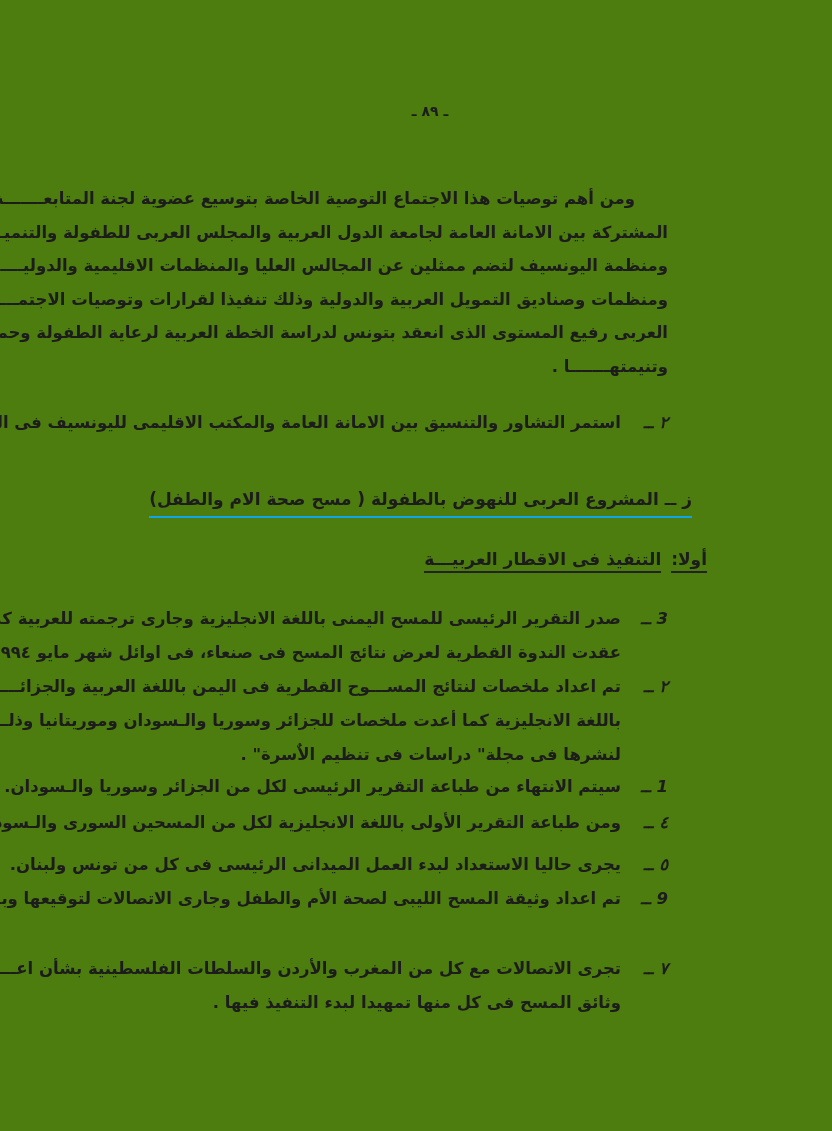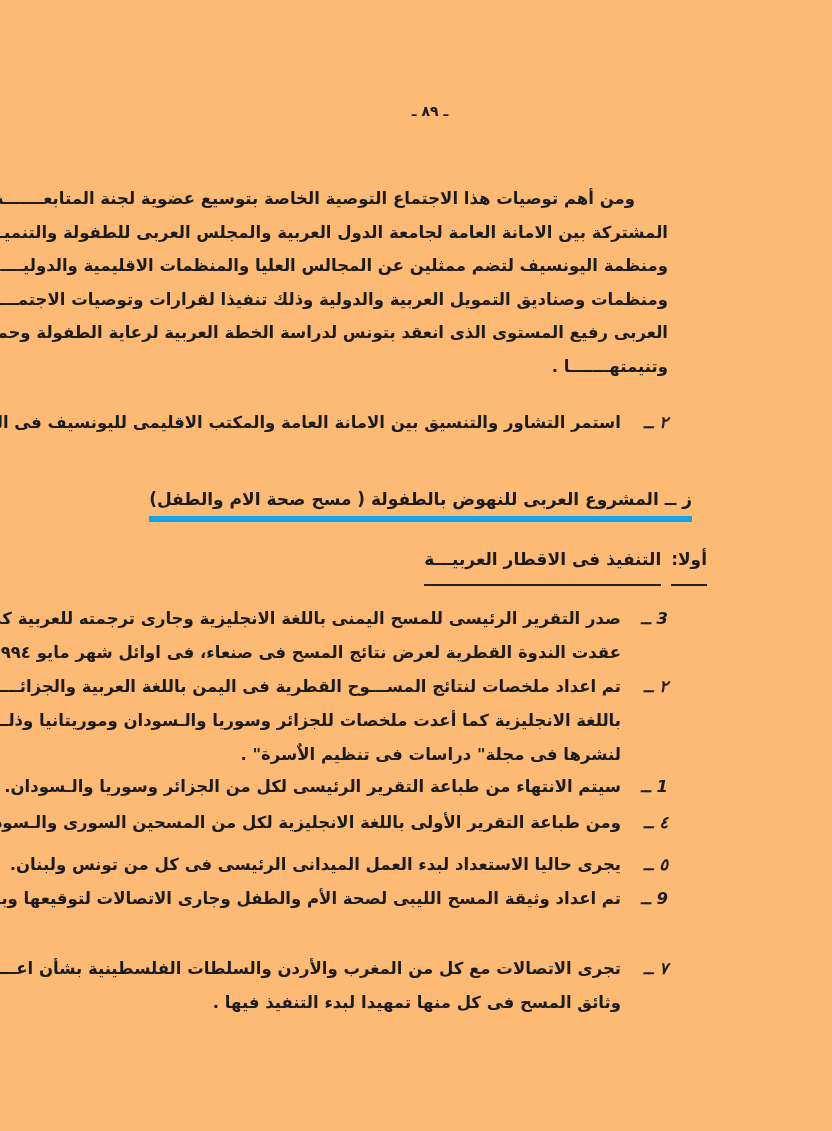--- a/index.html
+++ b/index.html
@@ -1,20 +1,20 @@
 <!DOCTYPE html>
 <html lang="ar" dir="rtl"><head>
 <meta charset="utf-8">
 <style>
   html,body{margin:0;padding:0;background:#e8e8e8;}
   .sheet{
     position:relative;
     width:832px;height:1131px;
     margin:0 auto;
-    background:#fdba74;
+    background:#4d7c0f;
     direction:rtl;
     font-family:"DejaVu Sans",sans-serif;
     font-weight:bold;
     color:#1c1c1c;
     overflow:hidden;
   }
   .abs{position:absolute;}
   .pagenum{
     top:103px;left:0;right:-28px;
     text-align:center;
@@ -40,27 +40,27 @@
   }
   .item .itxt{padding-right:47px;text-align:right;}
   .item .line{line-height:34px;white-space:nowrap;}
   .hz{
     top:489px;right:140px;
     font-size:17px;
   }
   .hz .hu{
     display:inline-block;
     padding-bottom:7px;
-    border-bottom:6px solid #0ea5e9;
+    border-bottom:2px solid #0ea5e9;
     white-space:nowrap;
   }
   .ha{top:549px;right:125px;font-size:17px;}
   .ha .hu{
     display:inline-block;
-    padding-bottom:15px;
+    padding-bottom:2px;
     border-bottom:2px solid #222;
     white-space:nowrap;
   }
   .ha .lbl{margin-left:4px;}
   .i1{top:602px;}
   .i2{top:670px;}
   .i3{top:770px;}
   .i4{top:806px;}
   .i5{top:848px;}
   .i6{top:882px;}

